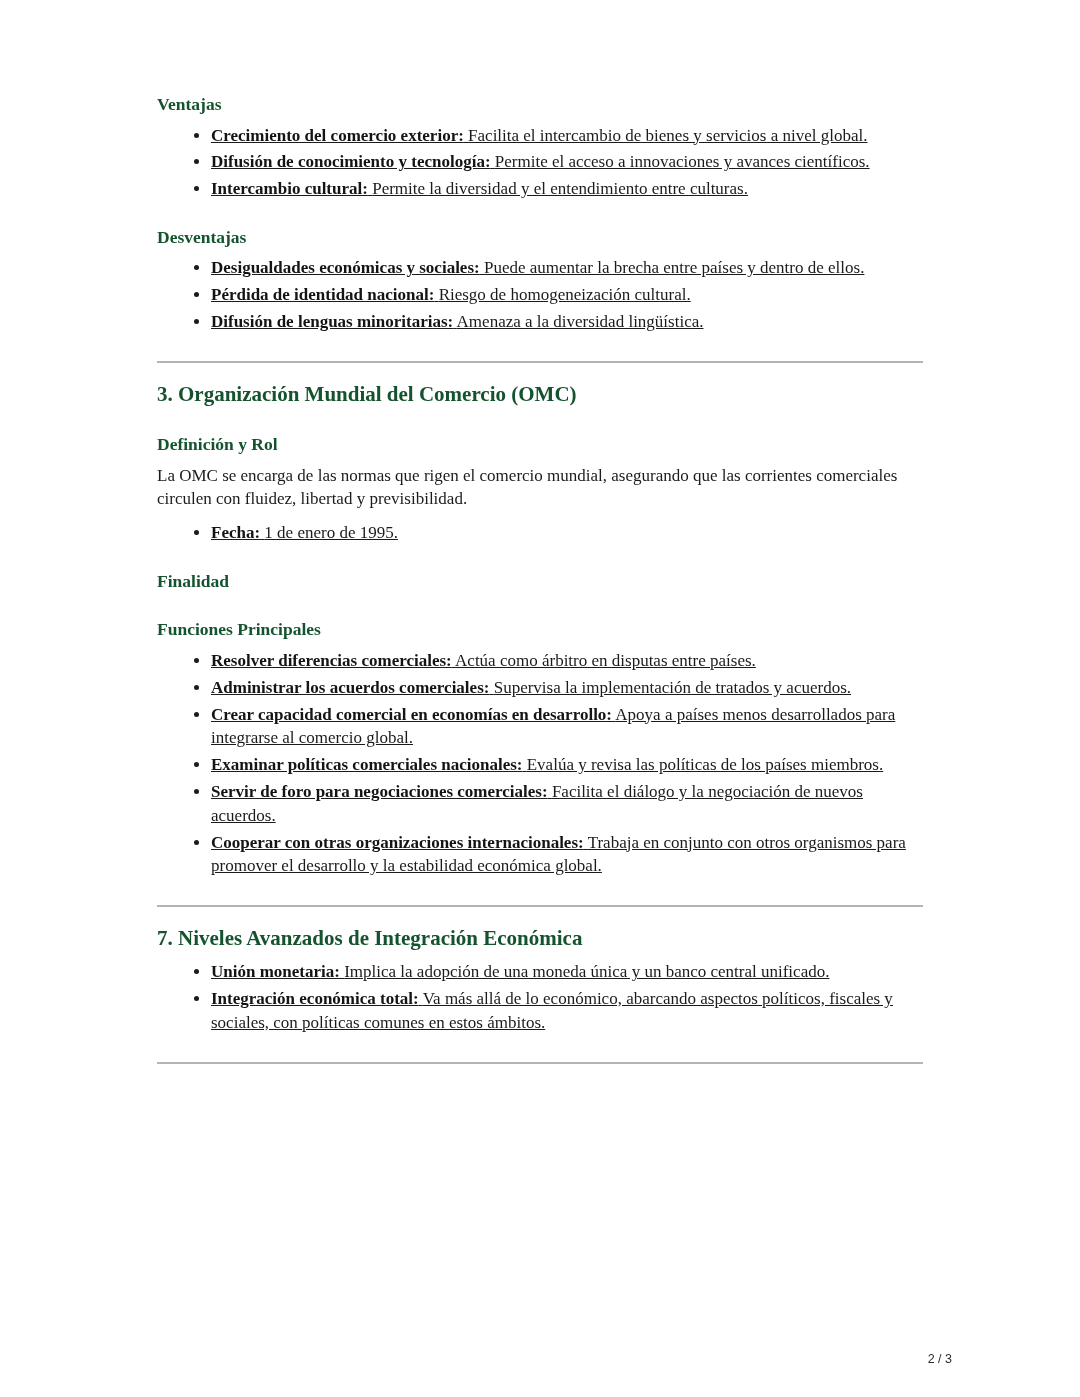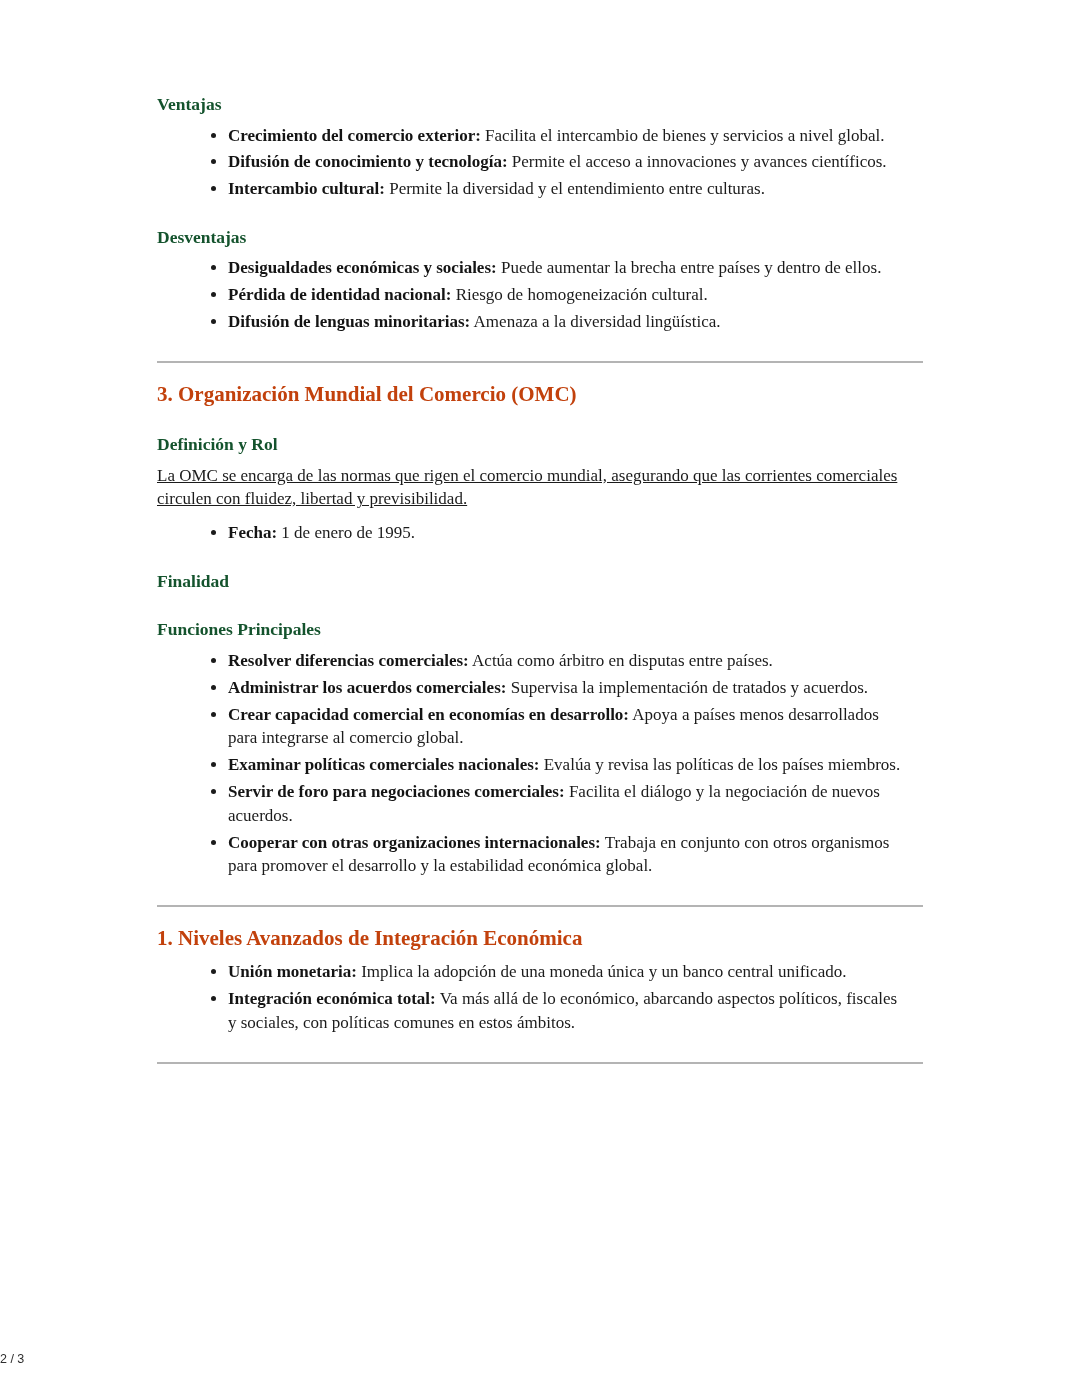--- a/index.html
+++ b/index.html
@@ -21,58 +21,58 @@
     top: 92px;
     width: 766px;
     font-size: 17px;
     line-height: 1.4;
   }
   h2 {
     font-size: 21px;
     line-height: 1.3;
     margin: 16px 0 8px;
     font-weight: 700;
-    color: #c2410c;
+    color: #14532d;
   }
   h3 {
     font-size: 17.5px;
     margin: 24px 0 7px;
     font-weight: 700;
     color: #14532d;
   }
   .content > section:first-child h3 {
     margin-top: 0;
   }
   p {
     margin: 0 0 10px;
-    text-decoration: underline;
   }
   ul {
     margin: 2px 0 10px;
     padding-left: 54px;
     list-style: disc;
   }
   li {
-    margin: 3px 17px;
+    margin: 3px 0;
+    text-decoration: underline;
   }
   li b {
     font-weight: 700;
     color: #141414;
   }
   hr.rule {
     border: none;
     border-top: 2px solid #b4b4b4;
     margin: 27px 0 18px;
   }
   .footer {
     position: absolute;
     left: 0;
     top: 1352px;
     width: 952px;
-    text-align: left;
+    text-align: right;
     font-family: "Liberation Sans", sans-serif;
     font-size: 12.5px;
     color: #2e2e2e;
   }
 </style>
 </head>
 <body>
 
 <div class="content">
 
@@ -154,21 +154,21 @@
       <li>
         <b>Cooperar con otras organizaciones internacionales:</b>
         <span>Trabaja en conjunto con otros organismos para promover el desarrollo y la estabilidad económica global.</span>
       </li>
     </ul>
   </section>
 
   <hr class="rule">
 
   <section>
-    <h2>1. Niveles Avanzados de Integración Económica</h2>
+    <h2>7. Niveles Avanzados de Integración Económica</h2>
     <ul>
       <li>
         <b>Unión monetaria:</b>
         <span>Implica la adopción de una moneda única y un banco central unificado.</span>
       </li>
       <li>
         <b>Integración económica total:</b>
         <span>Va más allá de lo económico, abarcando aspectos políticos, fiscales y sociales, con políticas comunes en estos ámbitos.</span>
       </li>
     </ul>

